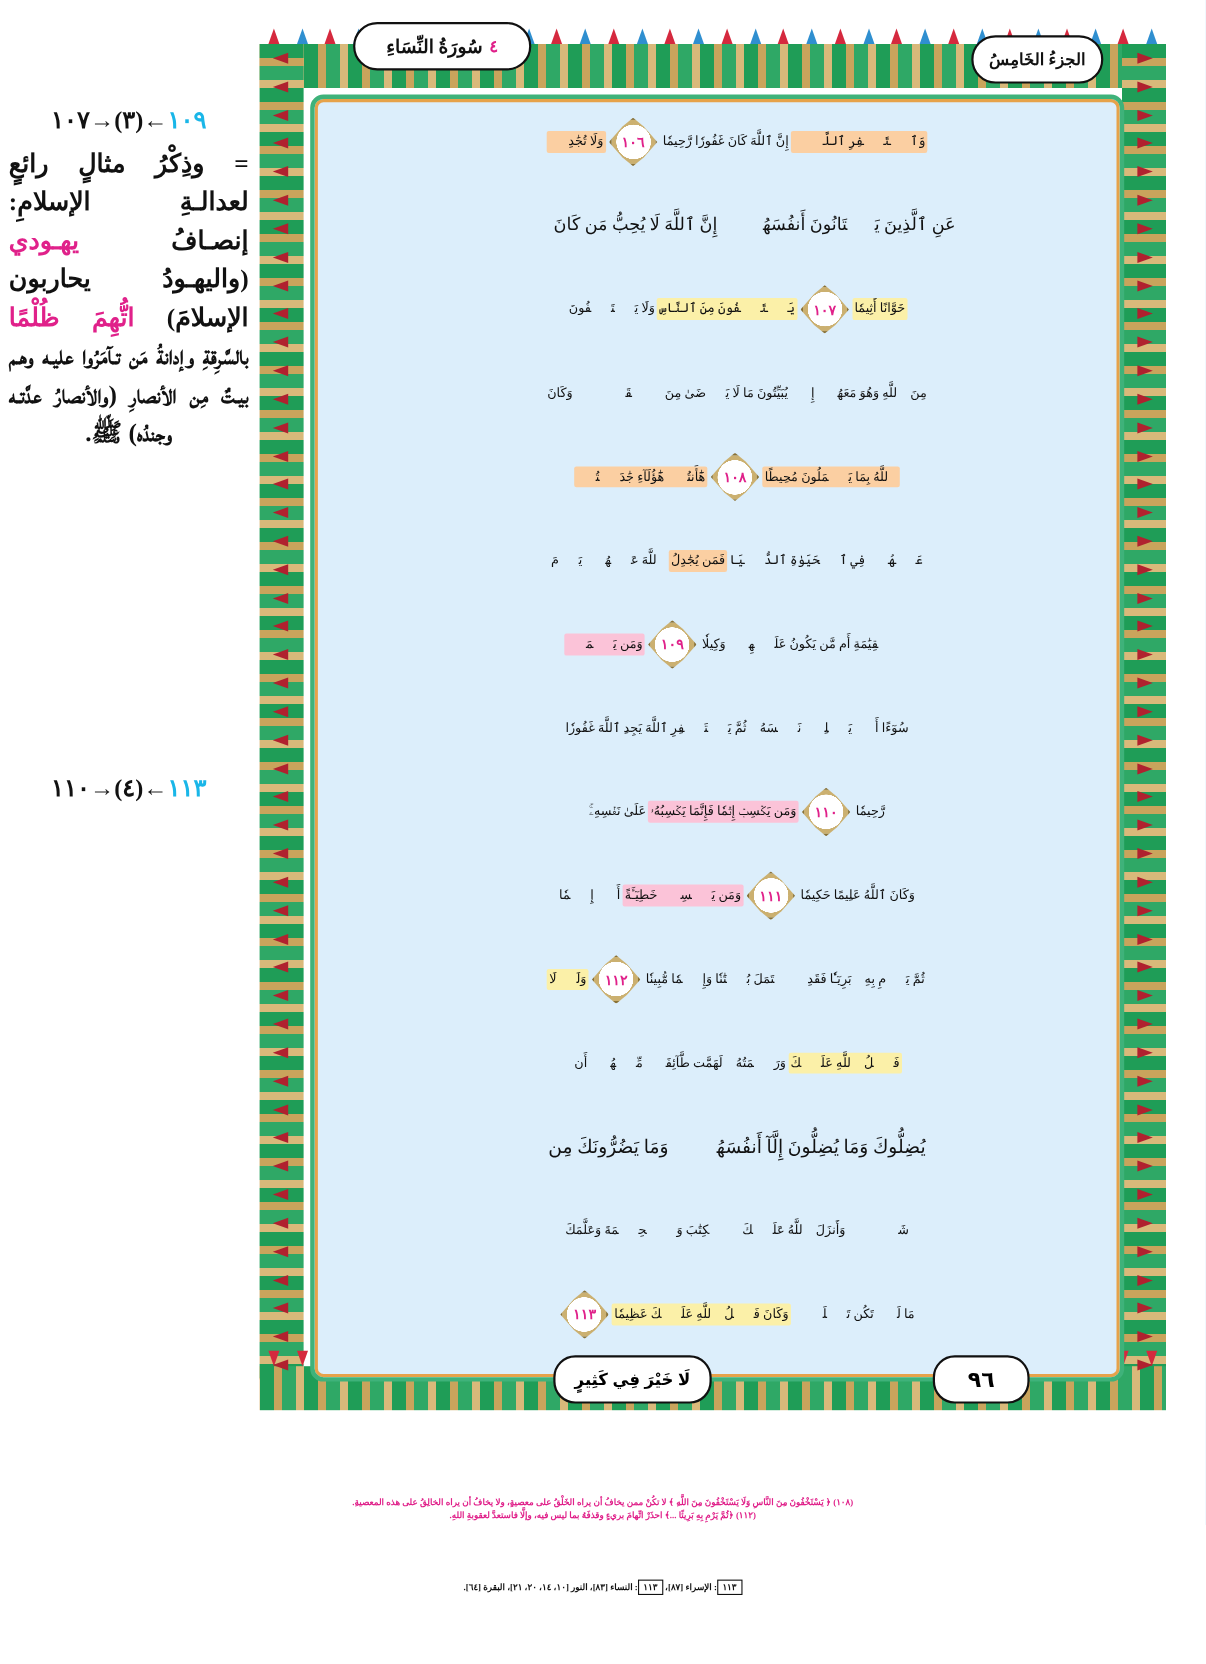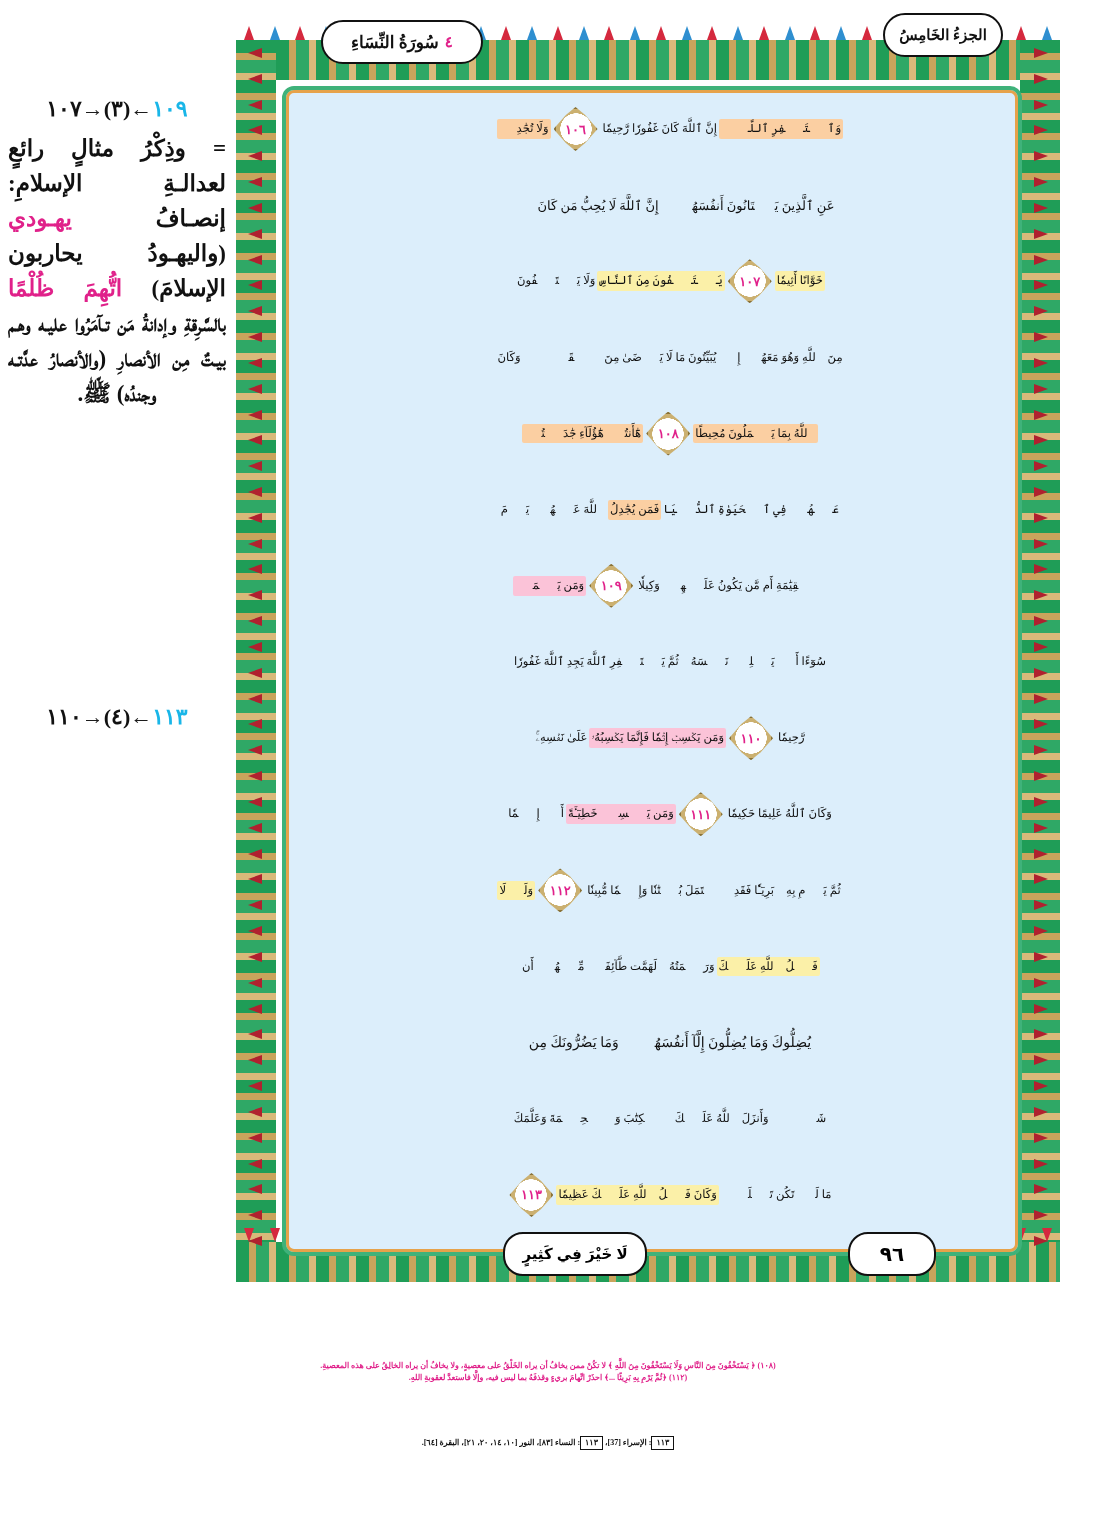--- a/index.html
+++ b/index.html
@@ -85,21 +85,21 @@
     position:absolute;
     background:#ffffff;
     border:2px solid #111;
     border-radius:22px;
     display:flex;align-items:center;justify-content:center;
     font-family:"Liberation Serif","DejaVu Serif",serif;
     color:#111;
     z-index:6;
   }
   .cart-surah{left:321px;top:20px;width:158px;height:40px;font-size:17px;font-weight:bold;}
-  .cart-juz{left:883px;top:13px;width:116px;height:40px;font-size:15px;font-weight:bold;}
+  .cart-juz{left:883px;top:32px;width:116px;height:40px;font-size:15px;font-weight:bold;}
   .cart-page{left:612px;bottom:6px;width:84px;height:40px;font-size:20px;font-weight:bold;
     position:absolute;background:#fff;border:2px solid #111;border-radius:20px;
     display:flex;align-items:center;justify-content:center;z-index:6;}
   .cart-foot{left:267px;bottom:6px;width:140px;height:40px;font-size:15px;font-weight:bold;
     position:absolute;background:#fff;border:2px solid #111;border-radius:20px;
     display:flex;align-items:center;justify-content:center;z-index:6;}
   .surah-num{color:#e0218a;margin-inline-start:6px;font-size:15px;}
 
   
   .mushaf{
@@ -378,21 +378,21 @@
 
   <div class="mushaf" id="mushaf">
       <div class="aline" style="font-size: 11.6px;">
         <span class="seg hl-orange">وَٱسۡتَغۡفِرِ ٱللَّهَۚ</span>
         <span class="seg hl-none">إِنَّ ٱللَّهَ كَانَ غَفُورٗا رَّحِيمٗا</span>
         <span class="ayah">
           <i>١٠٦</i>
         </span>
         <span class="seg hl-orange">وَلَا تُجَٰدِلۡ</span>
       </div>
-      <div class="aline" style="font-size: 13px; margin-left: 32px;">
+      <div class="aline" style="font-size: 16px; margin-left: 32px;">
         <span class="seg hl-none">عَنِ ٱلَّذِينَ يَخۡتَانُونَ أَنفُسَهُمۡۚ إِنَّ ٱللَّهَ لَا يُحِبُّ مَن كَانَ</span>
       </div>
       <div class="aline" style="font-size: 11.6px;">
         <span class="seg hl-yellow">خَوَّانًا أَثِيمٗا</span>
         <span class="ayah">
           <i>١٠٧</i>
         </span>
         <span class="seg hl-yellow">يَسۡتَخۡفُونَ مِنَ ٱلنَّاسِ</span>
         <span class="seg hl-none">وَلَا يَسۡتَخۡفُونَ</span>
       </div>
@@ -441,21 +441,21 @@
         <span class="seg hl-none">ثُمَّ يَرۡمِ بِهِۦ بَرِيٓـٔٗا فَقَدِ ٱحۡتَمَلَ بُهۡتَٰنٗا وَإِثۡمٗا مُّبِينٗا</span>
         <span class="ayah">
           <i>١١٢</i>
         </span>
         <span class="seg hl-yellow">وَلَوۡلَا</span>
       </div>
       <div class="aline" style="font-size: 11.6px;">
         <span class="seg hl-yellow">فَضۡلُ ٱللَّهِ عَلَيۡكَ</span>
         <span class="seg hl-none">وَرَحۡمَتُهُۥ لَهَمَّت طَّآئِفَةٞ مِّنۡهُمۡ أَن</span>
       </div>
-      <div class="aline" style="font-size: 14px;">
+      <div class="aline" style="font-size: 17px;">
         <span class="seg hl-none">يُضِلُّوكَ وَمَا يُضِلُّونَ إِلَّآ أَنفُسَهُمۡۖ وَمَا يَضُرُّونَكَ مِن</span>
       </div>
       <div class="aline" style="font-size: 11.6px;">
         <span class="seg hl-none">شَيۡءٖۚ وَأَنزَلَ ٱللَّهُ عَلَيۡكَ ٱلۡكِتَٰبَ وَٱلۡحِكۡمَةَ وَعَلَّمَكَ</span>
       </div>
       <div class="aline" style="font-size: 11.6px;">
         <span class="seg hl-none">مَا لَمۡ تَكُن تَعۡلَمُۚ</span>
         <span class="seg hl-yellow">وَكَانَ فَضۡلُ ٱللَّهِ عَلَيۡكَ عَظِيمٗا</span>
         <span class="ayah">
           <i>١١٣</i>
@@ -486,18 +486,18 @@
   </div>
 
 
   <div class="notes notes-rose">
     <div class="note-rose" style="white-space: nowrap; font-size: 8px;">(١٠٨) ﴿ يَسْتَخْفُونَ مِنَ النَّاسِ وَلَا يَسْتَخْفُونَ مِنَ اللَّهِ ﴾ لا تكُنْ ممن يخافُ أن يراه الخَلْقُ على معصيةٍ، ولا يخافُ أن يراه الخالِقُ على هذه المعصيةِ.</div>
     <div class="note-rose" style="white-space: nowrap; font-size: 8px;">(١١٢) ﴿ثُمَّ يَرْمِ بِهِ بَرِيئًا ...﴾ احذَرْ اتِّهامَ بريءٍ وقذفَهُ بما ليس فيه، وإلَّا فاستعدَّ لعقوبةِ اللهِ.</div>
   </div>
 
   <div class="notes notes-ref">
     <div class="note-black" style="white-space: nowrap; font-size: 8px;">
-      <span class="boxnum">١١٣</span><span>: الإسراء [37]،</span>
+      <span class="boxnum">١١٣</span><span>: الإسراء [٨٧]،</span>
       <span class="boxnum">١١٣</span><span>: النساء [٨٣]، النور [١٠، ١٤، ٢٠، ٢١]، البقرة [٦٤].</span>
     </div>
   </div>
 
 </div>
 
 </body></html>

